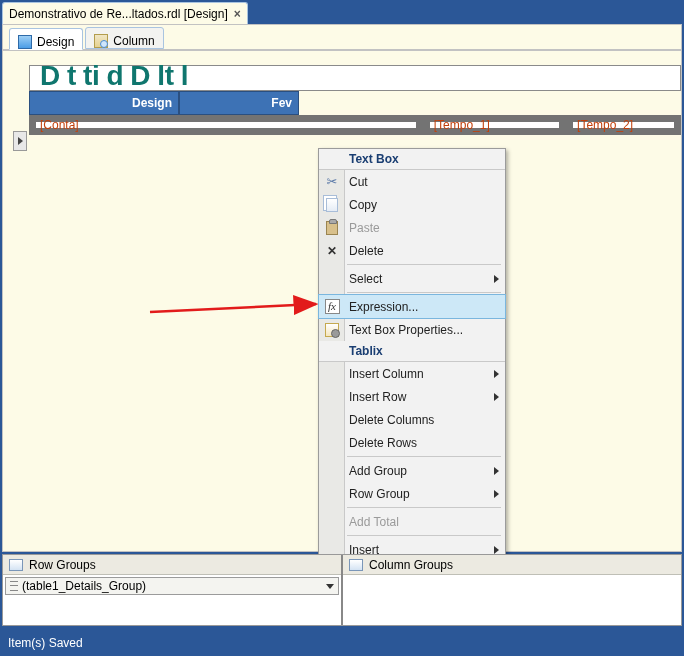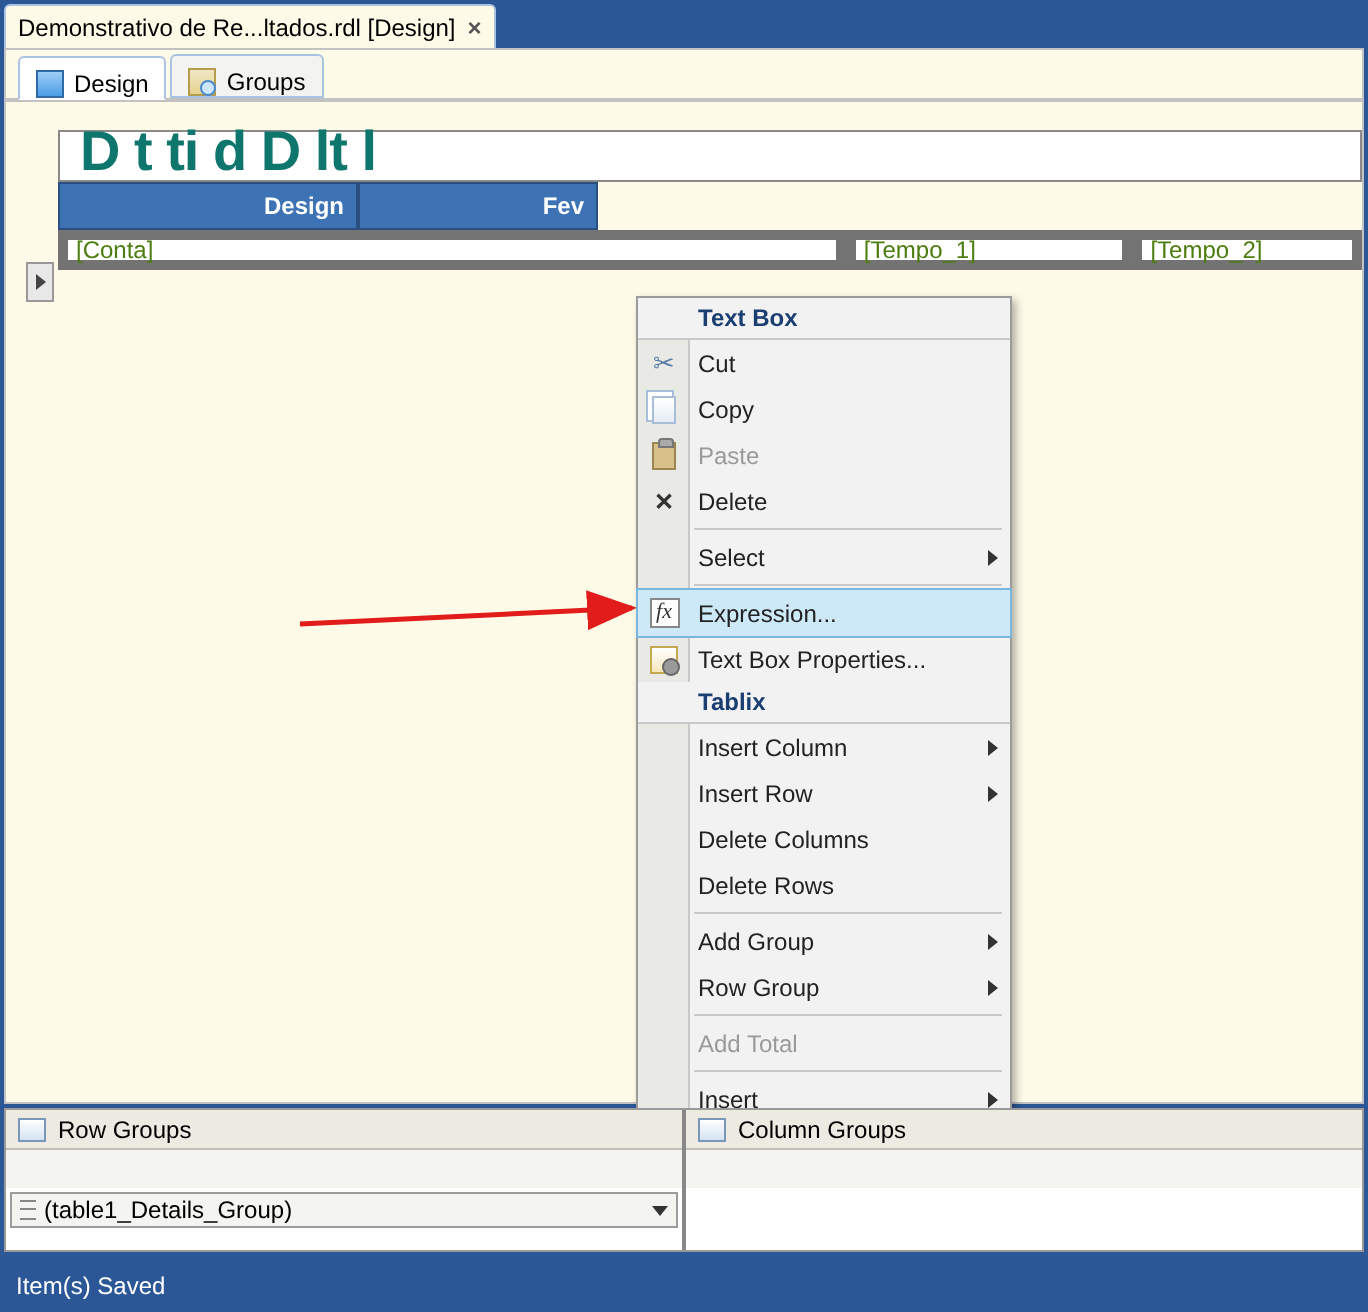--- a/index.html
+++ b/index.html
@@ -19,21 +19,21 @@
 .icon-preview::after{content:"";position:absolute;width:6px;height:6px;border:1px solid #4a8bd0;border-radius:50%;right:-1px;bottom:-1px;background:#cfe6fb;}
 
 
 .surface { position:absolute; top:50px; left:2px; right:2px; bottom:104px; background:#fdfbe7; border:1px solid #c2c2c2; overflow:hidden; }
 .report { position:absolute; top:14px; left:26px; right:0; }
 .title-row { height:26px; background:#fff; border:1px solid #8a8a8a; position:relative; }
 .title-text{ position:absolute; left:10px; top:-6px; color:#0f766e; font-size:28px; font-weight:bold; letter-spacing:-0.5px; white-space:nowrap; overflow:hidden;}
 .hdr-row { display:flex; height:24px; }
 .hdr-cell { background:#3d72b5; color:#fff; font-weight:bold; border:1px solid #2a4f80; display:flex; align-items:center; padding:0 6px;}
 .data-row { display:flex; height:20px; }
-.data-cell { background:#fff; border:5px solid #737373; display:flex; align-items:center; padding:0 4px; color:#4d7c0f;}
+.data-cell { background:#fff; border:7px solid #737373; display:flex; align-items:center; padding:0 4px; color:#c2410c;}
 .row-selector{ position:absolute; left:10px; top:80px; width:14px; height:20px; background:#e8e8e8; border:1px solid #999; display:flex; align-items:center; justify-content:center;}
 .row-selector::before{content:"";width:0;height:0;border-top:4px solid transparent;border-bottom:4px solid transparent;border-left:5px solid #444;}
 
 
 .arrow{ position:absolute; top:294px; left:148px; pointer-events:none;}
 
 
 .ctx { position:absolute; top:148px; left:318px; width:188px; background:#f2f2f2; border:1px solid #9b9b9b; box-shadow:2px 2px 4px rgba(0,0,0,0.3); }
 .ctx .gutter{ position:absolute; left:0;top:0;bottom:0;width:26px;background:#e9e9e6;border-right:1px solid #c9c9c9;}
 .ctx-section{ position:relative; padding:3px 6px 3px 30px; font-weight:bold; color:#1a3e72; background:#f2f2f2; border-bottom:1px solid #c9c9c9;}
@@ -47,21 +47,21 @@
 .ic-copy{background:linear-gradient(#fff,#e5ecf5);border:1px solid #a8bdd8;width:12px;height:14px;box-shadow:-2px -2px 0 #fff,-2px -2px 0 1px #a8bdd8;}
 .ic-paste{background:#d8c08b;border:1px solid #9a8450;width:12px;height:14px;position:relative;}
 .ic-paste::after{content:"";position:absolute;top:-3px;left:2px;width:6px;height:3px;background:#aaa;border:1px solid #777;border-radius:2px 2px 0 0;}
 .ic-del::before{content:"✕";color:#333;font-weight:bold;font-size:12px;}
 .ic-fx{background:#fff;border:1px solid #888;width:15px;height:15px;font-style:italic;font-family:serif;font-size:11px;text-align:center;line-height:13px;color:#333;}
 .ic-props{background:linear-gradient(#fff,#f5e6bd);border:1px solid #c5a94f;width:14px;height:14px;position:relative;}
 .ic-props::after{content:"";position:absolute;right:-2px;bottom:-2px;width:7px;height:7px;background:#9a9a9a;border-radius:50%;border:1px solid #666;}
 
 
 .groups{ position:absolute; left:2px; right:2px; bottom:30px; height:72px; background:#f4f4f0; border:1px solid #999; display:flex; }
-.group-col{ flex:1; display:flex; flex-direction:column;gap:19px; }
+.group-col{ flex:1; display:flex; flex-direction:column; }
 .group-col.left{ border-right:2px solid #888; }
 .group-hdr{ height:20px; background:#eceae1; border-bottom:1px solid #bfbfb6; display:flex; align-items:center; gap:6px; padding:0 6px;}
 .grp-icon{ width:14px;height:12px;border:1px solid #7a96b8;background:linear-gradient(#fff,#d4e3f3);}
 .group-body{ flex:1; background:#fff; padding:2px;}
 .group-chip{ height:18px; border:1px solid #9b9b9b; background:#f4f4f0; display:flex; align-items:center; padding:0 4px; justify-content:space-between;}
 .chip-handle{width:8px;height:14px;display:flex;flex-direction:column;justify-content:space-around;}
 .chip-handle span{height:1px;background:#888;}
 .chip-dd{width:0;height:0;border-left:4px solid transparent;border-right:4px solid transparent;border-top:5px solid #333;}
 
 
@@ -75,21 +75,21 @@
   <span class="close">×</span>
 </div>
 
 <div class="tab-bar">
   <div class="tab">
     <span class="tab-icon icon-design"></span>
     <span>Design</span>
   </div>
   <div class="tab inactive">
     <span class="tab-icon icon-preview"></span>
-    <span>Groups</span>
+    <span>Column</span>
   </div>
 </div>
 
 <div class="surface">
   <div class="row-selector"></div>
   <div class="report">
     <div class="title-row">
       <div class="title-text">D                           t      ti           d      D           lt       l</div>
     </div>
     <div class="hdr-row">

